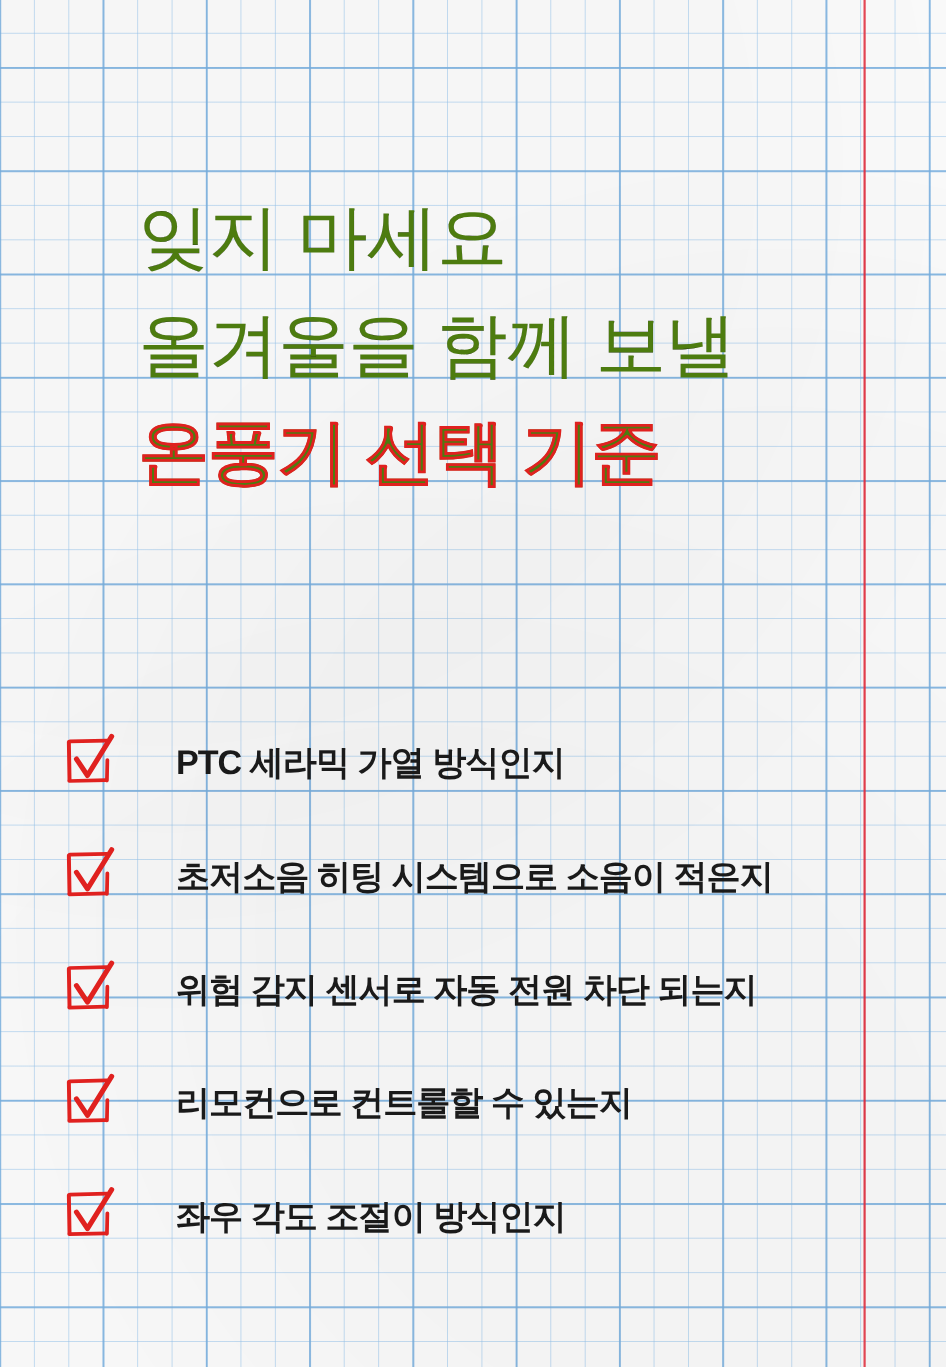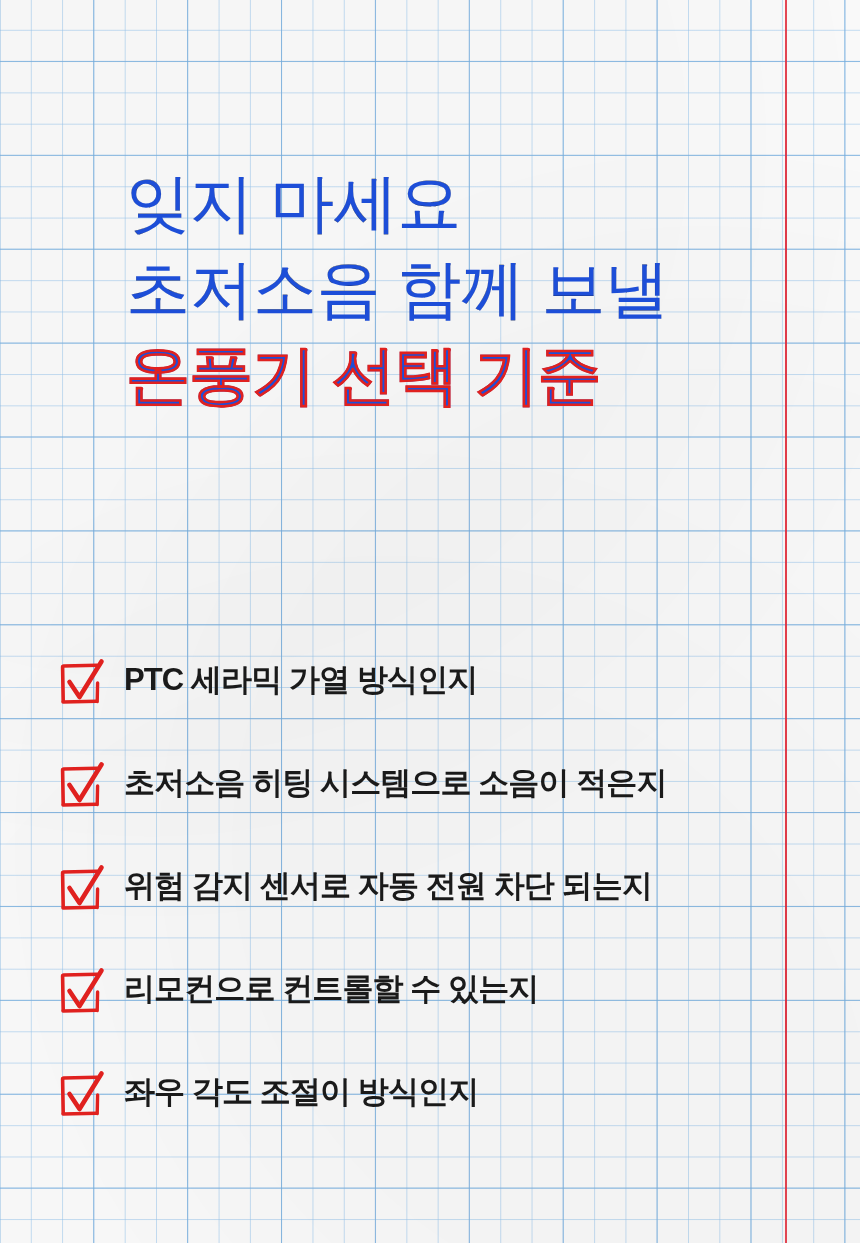--- a/index.html
+++ b/index.html
@@ -88,22 +88,23 @@
     top: 160px;
     width: 640px;
   }
 
   .headline-line {
     font-family: "Liberation Sans", "DejaVu Sans", sans-serif;
     font-weight: 300;
     font-size: 64px;
     line-height: 86px;
     letter-spacing: -0.5px;
-    color: #1d4ed8;
+    color: #4d7c0f;
     white-space: nowrap;
+    margin-top: 12px;
   }
 
   .headline-line.thin {
     font-weight: 300;
     -webkit-text-stroke: 0.1px #1c1c1c;
   }
 
   .headline-line.accent {
     font-weight: 700;
     -webkit-text-stroke: 0.6px #e0211f;
@@ -114,23 +115,24 @@
   .checklist {
     position: absolute;
     left: 58px;
     top: 660px;
     width: 790px;
   }
 
   .check-item {
     position: relative;
     display: flex;
-    align-items: flex-start;
+    align-items: flex-end;
     height: 54px;
     margin-bottom: 49px;
+    gap: 36px;
   }
 
   .check-item:last-child {
     margin-bottom: 0;
   }
 
   .checkbox-icon {
     flex: 0 0 auto;
     width: 46px;
     height: 46px;
@@ -163,21 +165,21 @@
 
   <div class="grid-layer grid-fine"></div>
   <div class="grid-layer grid-bold"></div>
   <div class="paper-grain"></div>
   <div class="margin-rule"></div>
 
   <div class="content">
 
     <div class="headline">
       <div class="headline-line thin">잊지 마세요</div>
-      <div class="headline-line thin">초저소음 함께 보낼</div>
+      <div class="headline-line thin">올겨울을 함께 보낼</div>
       <div class="headline-line accent">온풍기 선택 기준</div>
     </div>
 
     <div class="checklist">
 
       <div class="check-item">
         <span class="checkbox-icon">
           <svg viewBox="0 0 46 46" xmlns="http://www.w3.org/2000/svg">
             <g fill="none" stroke="#E0211F" stroke-linecap="round" stroke-linejoin="round">
               <path d="M5.5 5.0 L39.0 4.2" stroke-width="3.4"></path>

